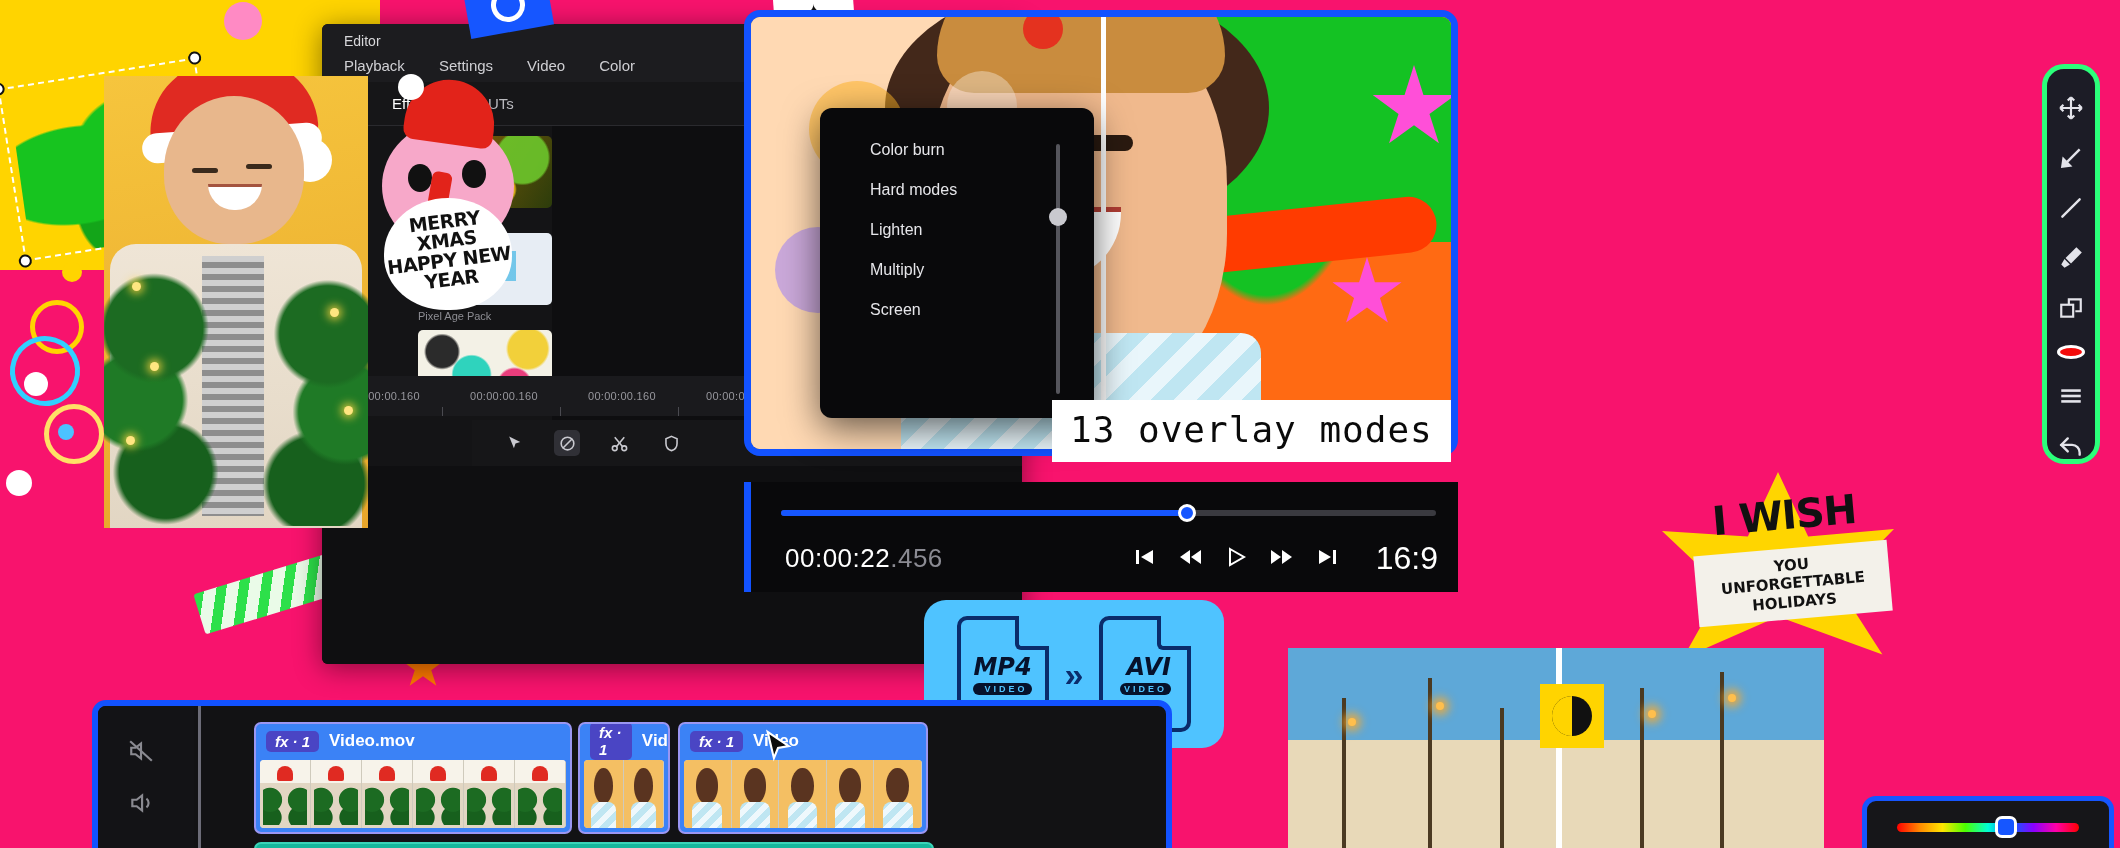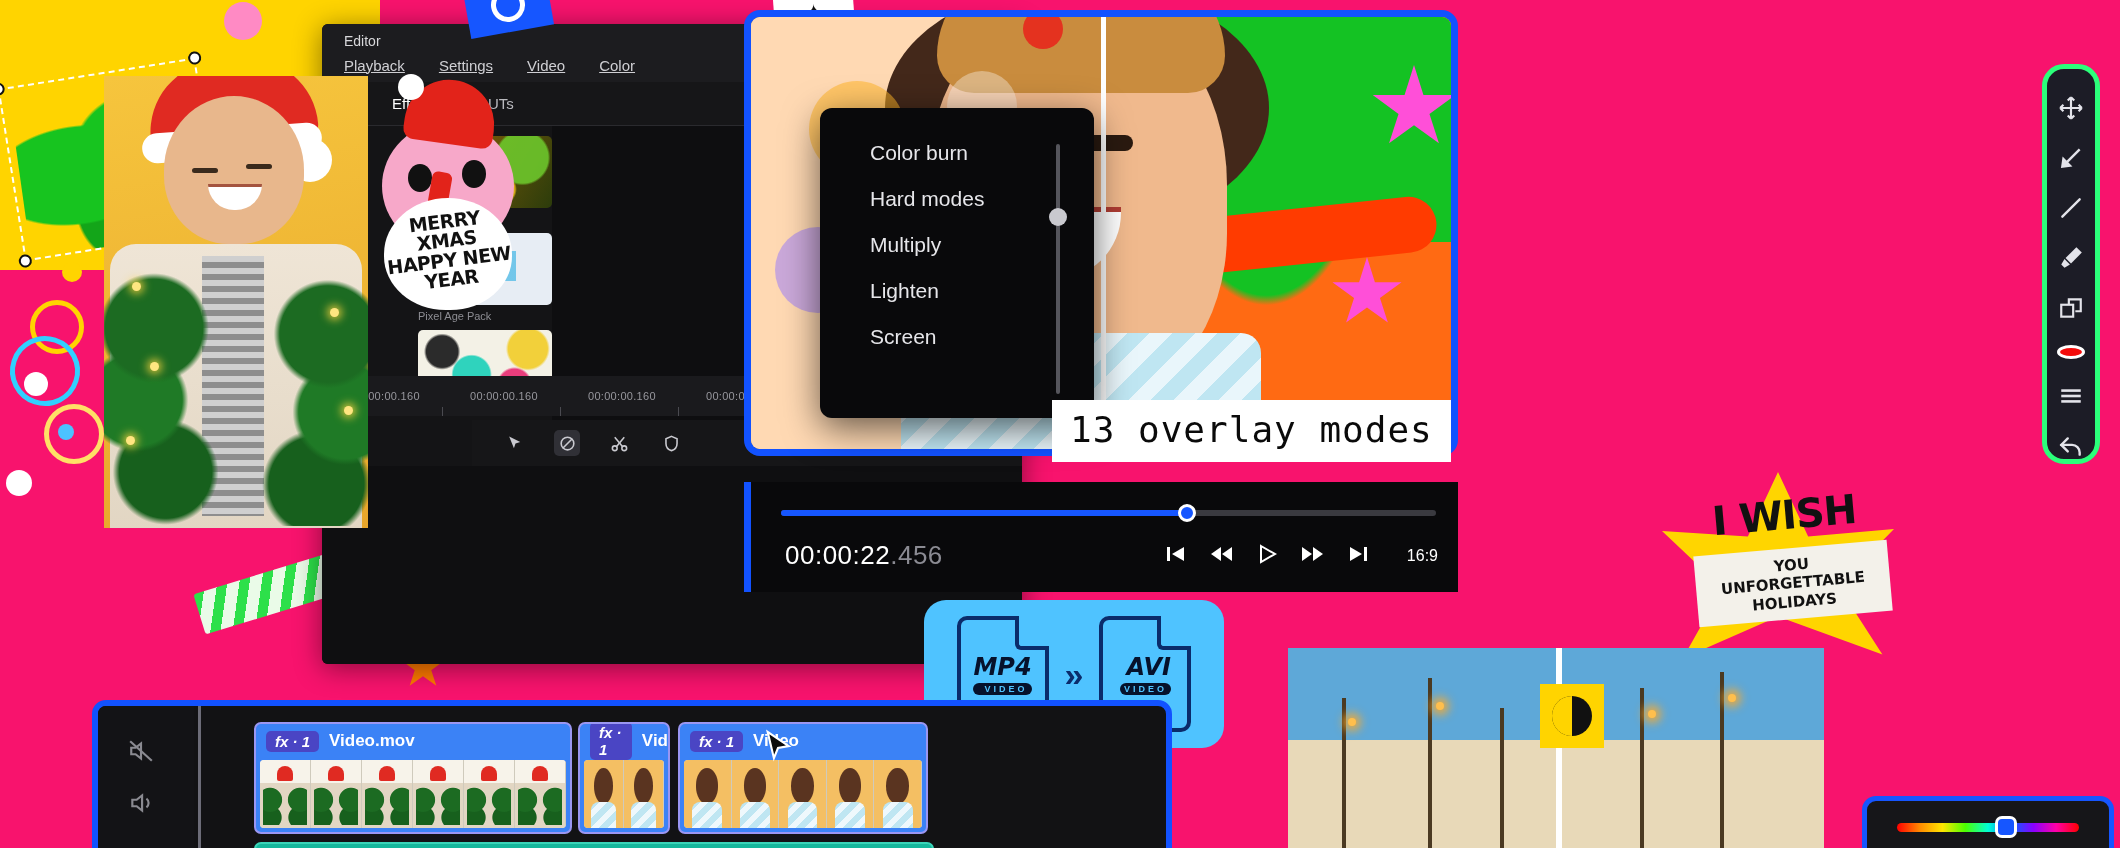--- a/index.html
+++ b/index.html
@@ -47,21 +47,21 @@
     position: absolute; left: 322px; top: 24px; width: 700px; height: 640px;
     background: #111113; border-radius: 6px; overflow: hidden;
     box-shadow: 0 4px 28px rgba(0,0,0,.45);
   }
   .menubar {
     height: 58px; background: #1c1c1f; color: #e8e8ea;
     display: flex; flex-direction: column; justify-content: center; padding-left: 14px;
   }
   .menubar .app-title { font-size: 14px; color: #d8d8db; margin-bottom: 8px; margin-left: 8px;}
   .menu-items { display: flex; gap: 34px; font-size: 15px; color: #cfcfd3; margin-left: 8px;}
-  .menu-items span { cursor: default; text-decoration: underline; }
+  .menu-items span { cursor: default; }
 
   .tabsrow {
     height: 44px; background: #161618; display: flex; align-items: center;
     gap: 42px; padding-left: 70px; color: #b9b9be; font-size: 15px;
     border-bottom: 1px solid #2a2a2e;
   }
   .tabsrow .tab.active { color: #fff; }
 
   .editor-body { display: flex; height: 360px; }
   .fx-list { width: 230px; background: #141416; padding: 10px 18px 0 96px; }
@@ -234,29 +234,29 @@
   .progress-fill { position:absolute; left:0; top:0; bottom:0; width:62%; background:#1656ff; border-radius:3px; }
   .progress-knob {
     position:absolute; left:62%; top:50%; transform:translate(-50%,-50%);
     width:18px; height:18px; border-radius:50%; background:#1656ff; border:3px solid #fff;
   }
   .play-row { position:absolute; left:34px; right:20px; top:58px; display:flex; align-items:center; }
   .timecode { font-size:26px; color:#fff; letter-spacing:.5px; }
   .timecode .ms { color:#8b8b93; }
   .transport { margin-left:auto; display:flex; align-items:center; gap:22px; color:#fff; }
   .transport svg { width:24px; height:24px; }
-  .aspect { margin-left:36px; font-size:16px; color:#fff; }
+  .aspect { margin-left:36px; font-size:32px; color:#fff; }
 
   
   .blend-menu {
     position:absolute; left:820px; top:108px; width:274px; height:310px;
     background:#09090b; border-radius:12px; padding:22px 0 0 0;
     box-shadow: 0 10px 36px rgba(0,0,0,.6);
   }
-  .blend-item { font-size:21px; color:#e6e6ea; padding:11px 0 11px 50px; }
+  .blend-item { font-size:16px; color:#e6e6ea; padding:11px 0 11px 50px; }
   .blend-scroll {
     position:absolute; right:34px; top:36px; bottom:24px; width:4px; background:#55555c; border-radius:2px;
   }
   .blend-thumb {
     position:absolute; right:-7px; top:64px; width:18px; height:18px; border-radius:50%; background:#c9c9cf;
   }
 
   
   .caption {
     position:absolute; background:#fff; color:#0a0a0a;
@@ -635,22 +635,22 @@
       <div class="bokeh" style="left:120px;top:150px;width:120px;height:120px;background:rgba(230,90,220,.5);"></div>
       <div class="bokeh" style="left:24px;top:210px;width:86px;height:86px;background:rgba(150,120,255,.5);"></div>
       <div class="bokeh" style="left:196px;top:54px;width:70px;height:70px;background:rgba(255,255,255,.35);"></div>
       <div class="pm-splitline"></div>
     </div>
   </div>
 
   <div class="blend-menu">
     <div class="blend-item">Color burn</div>
     <div class="blend-item">Hard modes</div>
+    <div class="blend-item">Lighten</div>
     <div class="blend-item">Multiply</div>
-    <div class="blend-item">Lighten</div>
     <div class="blend-item">Screen</div>
     <div class="blend-scroll">
       <div class="blend-thumb"></div>
     </div>
   </div>
 
   <div class="playbar">
     <div class="progress-wrap">
       <div class="progress-bg"></div>
       <div class="progress-fill" style="width: 62%;"></div>

